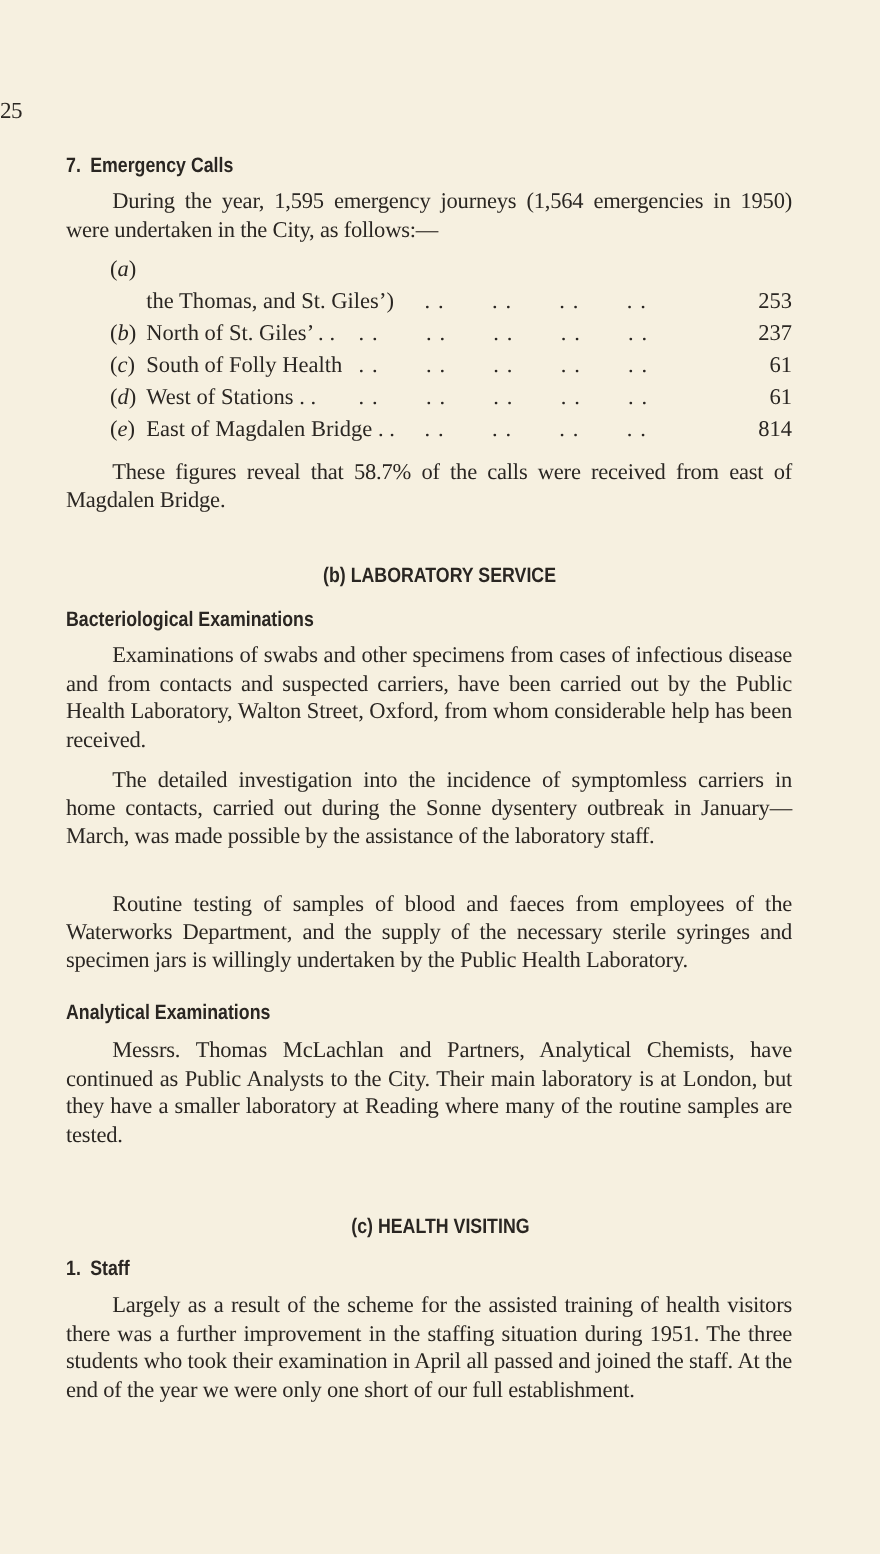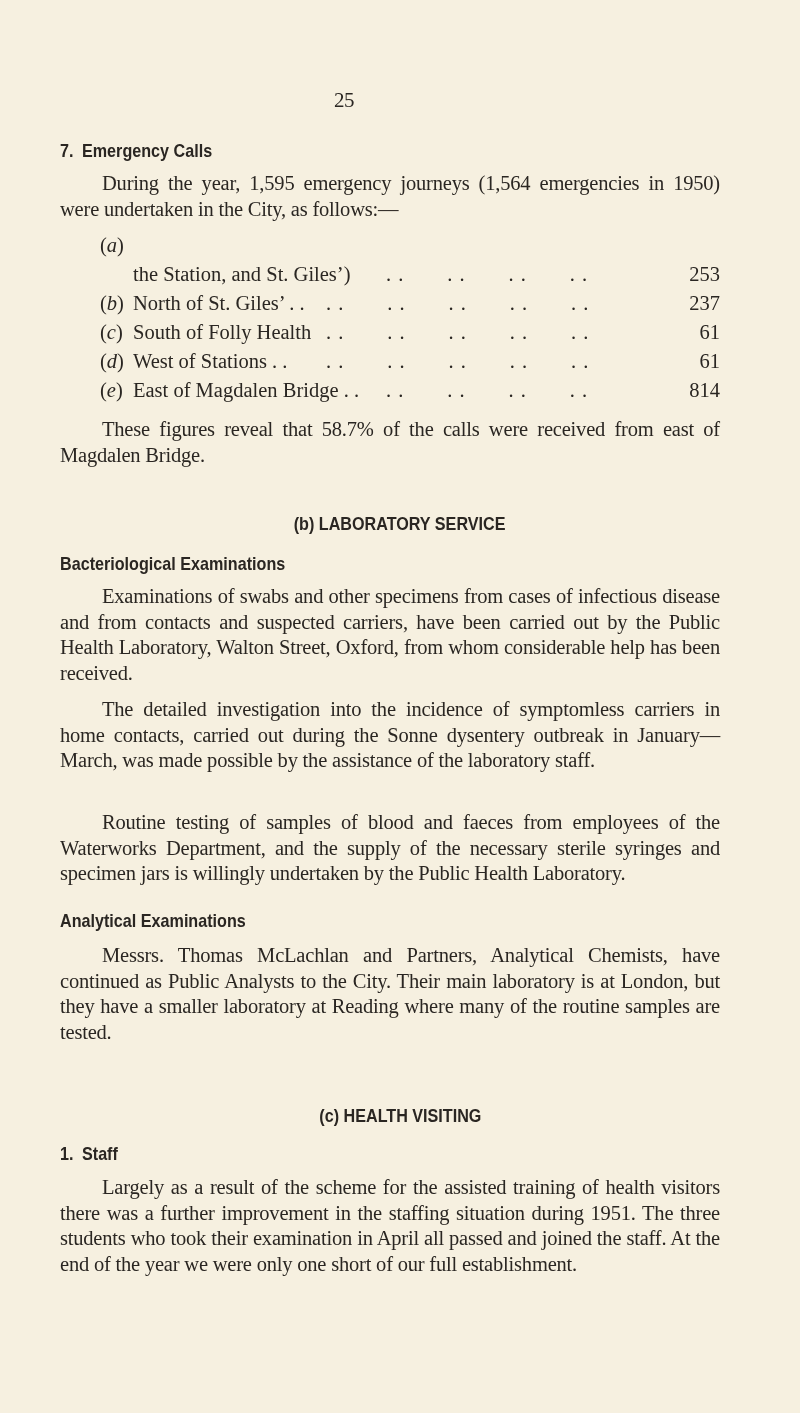--- a/index.html
+++ b/index.html
@@ -10,21 +10,20 @@
       position: relative;
       overflow: hidden;
       font-family: "Liberation Serif", "DejaVu Serif", serif;
       color: #2a2622;
     }
     .page-number {
       position: absolute;
       top: 88px;
       left: 0;
       width: 688px;
-      text-align: center;
       font-size: 21px;
       letter-spacing: -0.5px;
     }
     .sec-heading {
       position: absolute;
       left: 60px;
       font-family: "Liberation Sans", "DejaVu Sans", sans-serif;
       font-weight: bold;
       font-size: 19px;
       transform: scaleX(0.85);
@@ -98,21 +97,21 @@
   <span class="num">7.</span><span>Emergency Calls</span>
 </div>
 
 <div class="para" style="top:171px;">During the year, 1,595 emergency journeys (1,564 emergencies in 1950) were undertaken in the City, as follows:—</div>
 
 <div class="list" style="top:231px;">
   <div class="list-row">
     <span class="letter">(<i>a</i>)</span>
   </div>
   <div class="list-row cont">
-    <span class="label">the Station, and St. Giles’)</span>
+    <span class="label">the Thomas, and St. Giles’)</span>
     <span class="dots" style="left:286px;">. .&nbsp;&nbsp;&nbsp;&nbsp;&nbsp;&nbsp;&nbsp;. .&nbsp;&nbsp;&nbsp;&nbsp;&nbsp;&nbsp;&nbsp;. .&nbsp;&nbsp;&nbsp;&nbsp;&nbsp;&nbsp;&nbsp;. .</span>
     <span class="val">253</span>
   </div>
   <div class="list-row">
     <span class="letter">(<i>b</i>)</span>
     <span class="label">North of St. Giles’ . .</span>
     <span class="dots" style="left:226px;">. .&nbsp;&nbsp;&nbsp;&nbsp;&nbsp;&nbsp;&nbsp;. .&nbsp;&nbsp;&nbsp;&nbsp;&nbsp;&nbsp;&nbsp;. .&nbsp;&nbsp;&nbsp;&nbsp;&nbsp;&nbsp;&nbsp;. .&nbsp;&nbsp;&nbsp;&nbsp;&nbsp;&nbsp;&nbsp;. .</span>
     <span class="val">237</span>
   </div>
   <div class="list-row">

